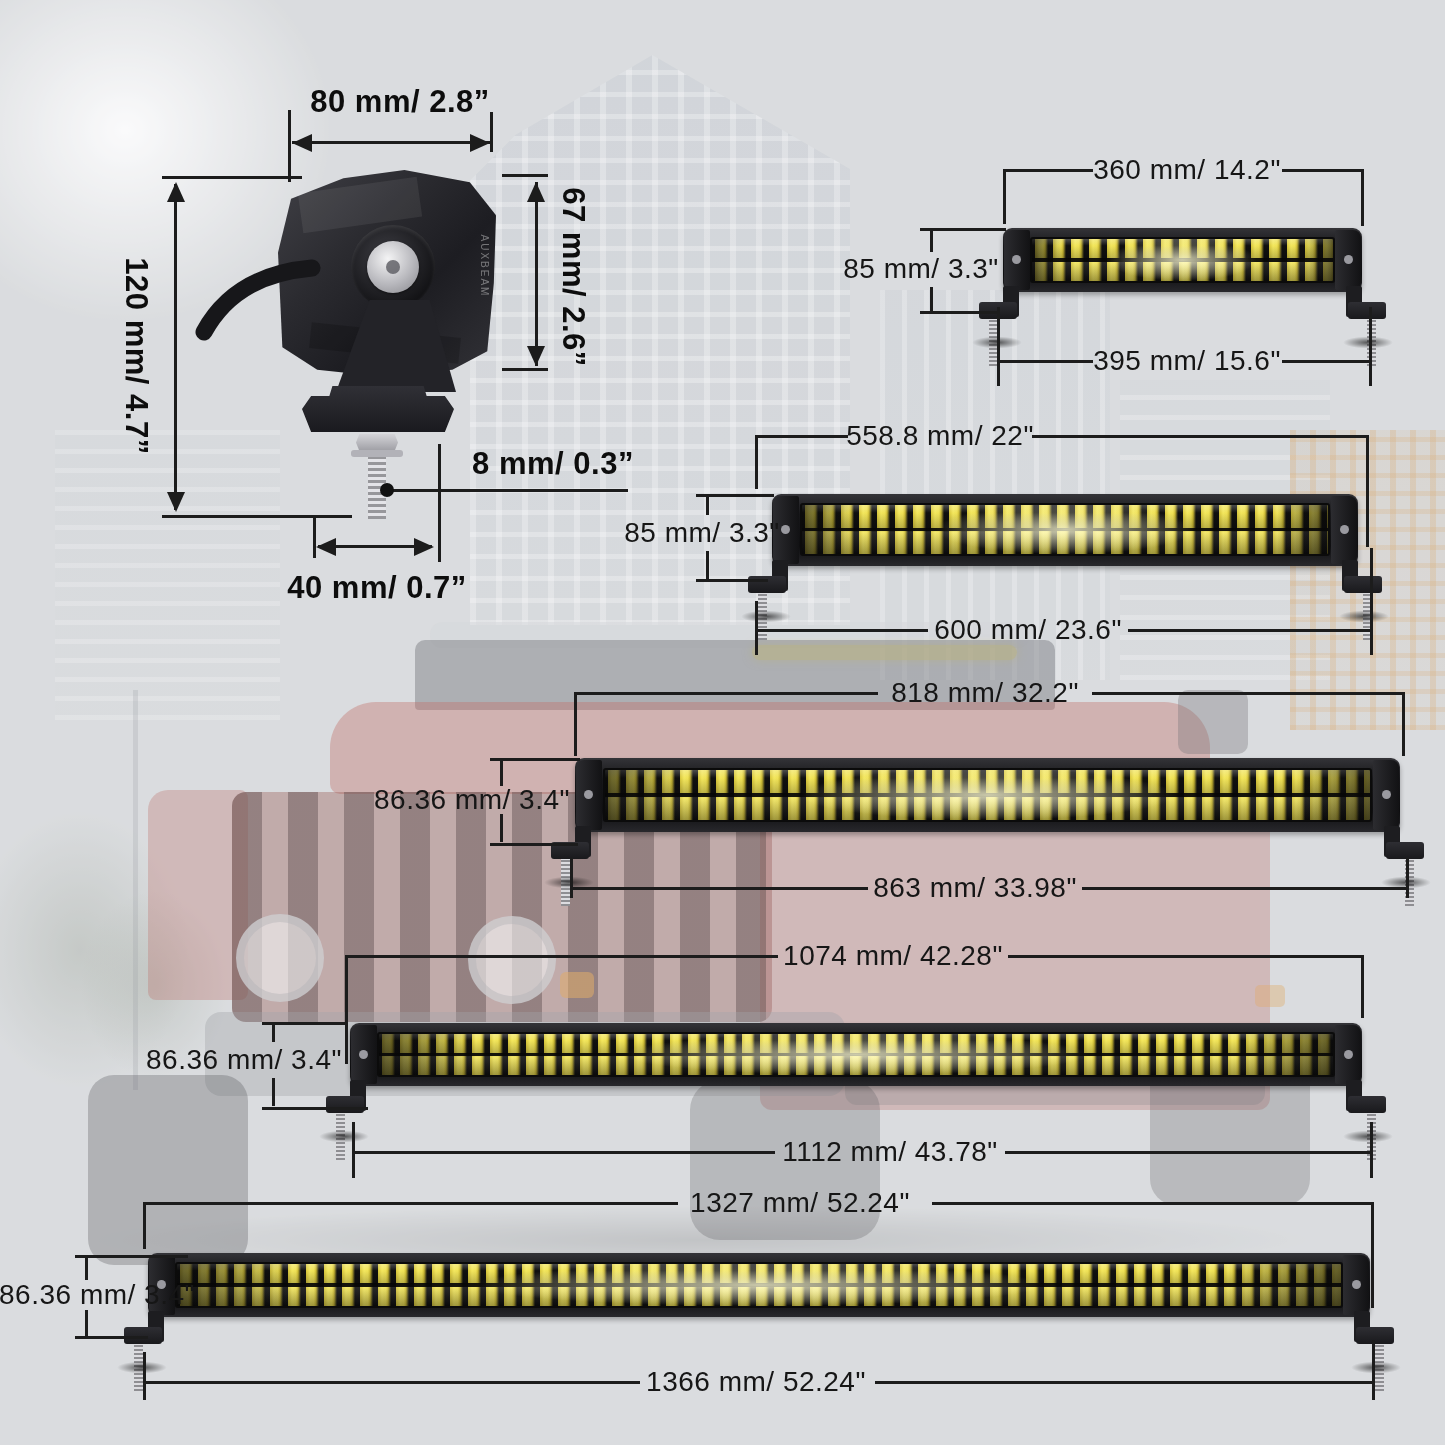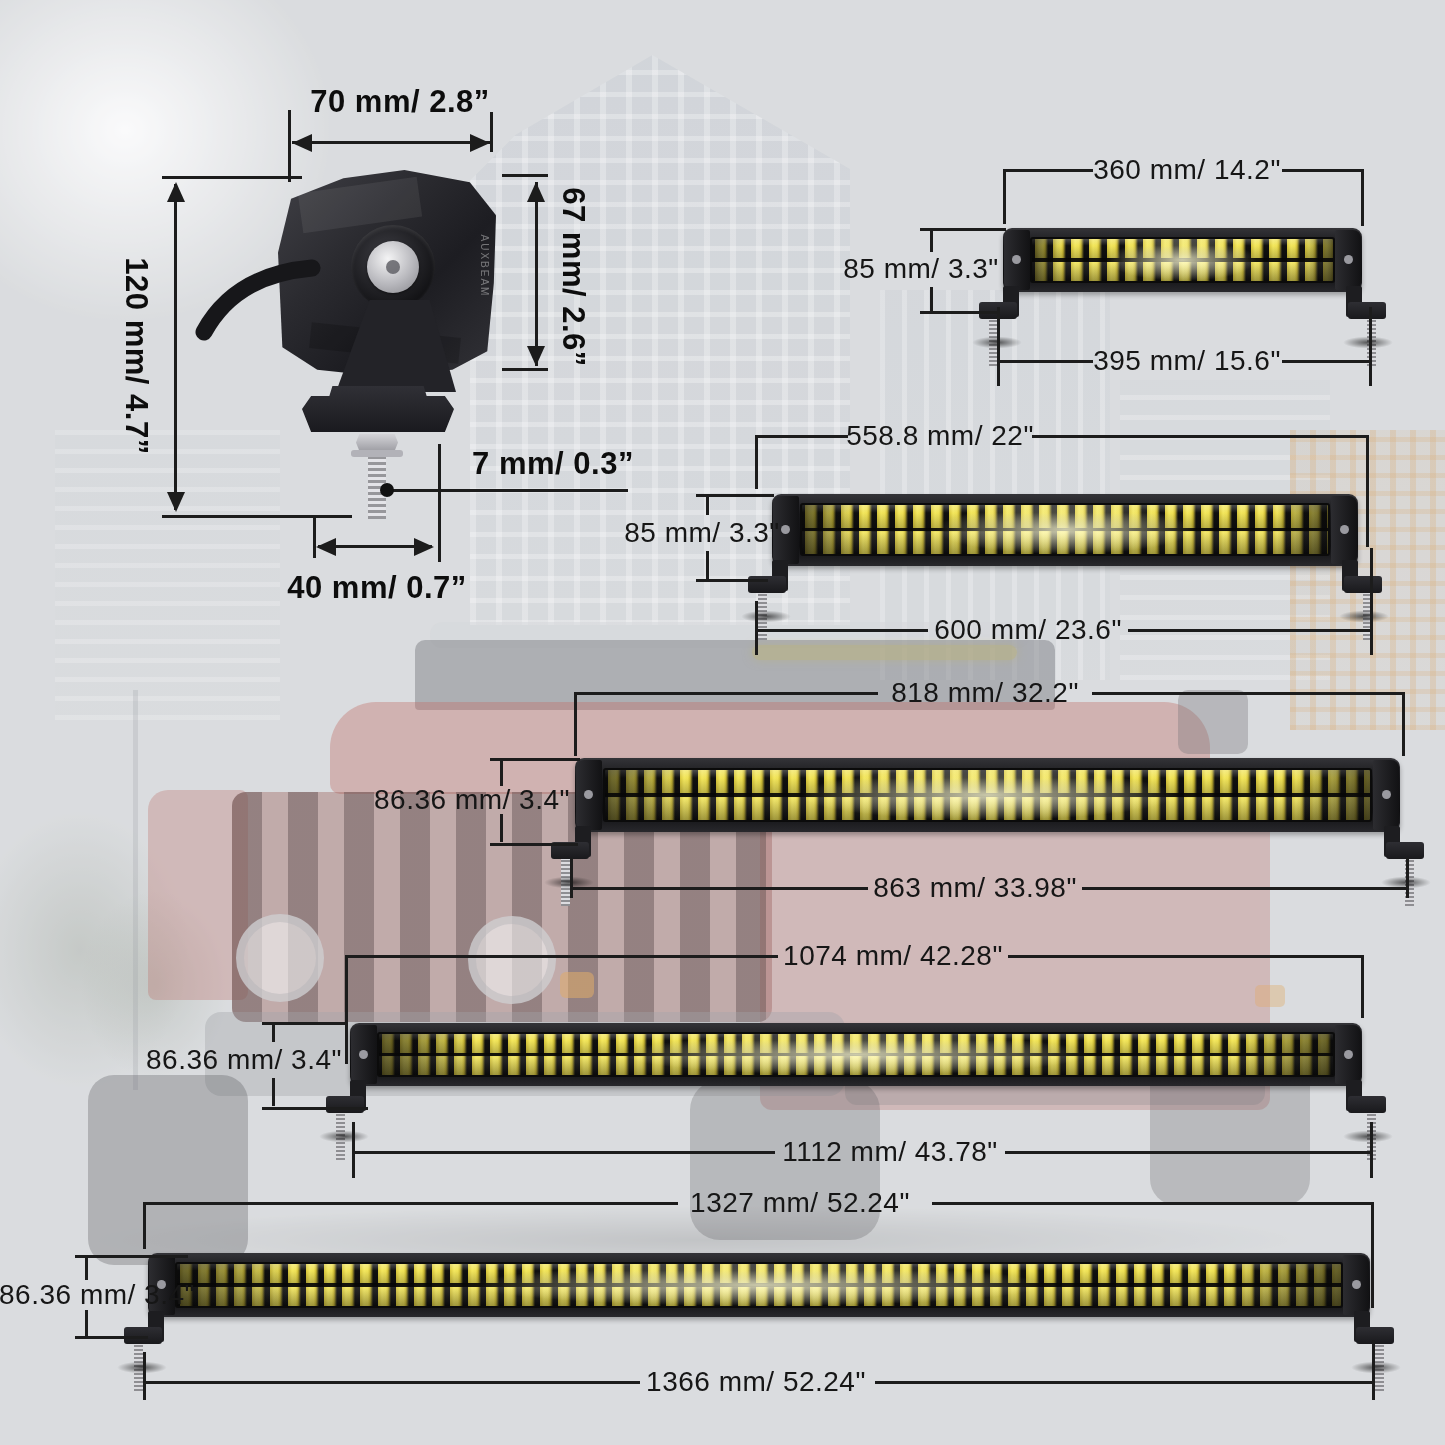--- a/index.html
+++ b/index.html
@@ -119,42 +119,42 @@
     <div class="m-ring"></div>
     <div class="m-bolt"></div>
     <div class="m-bolt-slot"></div>
     <div class="m-arm"></div>
     <div class="m-foot"></div>
     <div class="m-nut"></div>
     <div class="m-washer"></div>
     <div class="m-stud"></div>
     <div class="lbl rot" style="left:484px;top:266px;font-size:10px;color:rgba(255,255,255,.38);letter-spacing:2px;">AUXBEAM</div>
 
-    <div class="lblB" style="left:400px;top:102px;">70 mm/ 2.8”</div>
+    <div class="lblB" style="left:400px;top:102px;">80 mm/ 2.8”</div>
     <div class="hl" style="left:292px;top:141px;width:198px;"></div>
     <div class="ah l" style="left:292px;top:134px;"></div>
     <div class="ah r" style="left:470px;top:134px;"></div>
     <div class="vl" style="left:288px;top:110px;height:72px;"></div>
     <div class="vl" style="left:490px;top:112px;height:40px;"></div>
 
     <div class="lblB rot" style="left:136px;top:356px;">120 mm/ 4.7”</div>
     <div class="vl" style="left:174px;top:184px;height:326px;"></div>
     <div class="ah u" style="left:167px;top:182px;"></div>
     <div class="ah d" style="left:167px;top:492px;"></div>
     <div class="hl" style="left:162px;top:176px;width:140px;"></div>
     <div class="hl" style="left:162px;top:515px;width:190px;"></div>
 
     <div class="lblB rot" style="left:573px;top:277px;">67 mm/ 2.6”</div>
     <div class="vl" style="left:535px;top:182px;height:184px;"></div>
     <div class="ah u" style="left:527px;top:182px;"></div>
     <div class="ah d" style="left:527px;top:346px;"></div>
     <div class="hl" style="left:502px;top:174px;width:46px;"></div>
     <div class="hl" style="left:502px;top:368px;width:46px;"></div>
 
-    <div class="lblB" style="left:553px;top:464px;">7 mm/ 0.3”</div>
+    <div class="lblB" style="left:553px;top:464px;">8 mm/ 0.3”</div>
     <div class="hl" style="left:388px;top:489px;width:240px;"></div>
     <div class="dot" style="left:380px;top:483px;"></div>
 
     <div class="lblB" style="left:377px;top:588px;">40 mm/ 0.7”</div>
     <div class="hl" style="left:318px;top:545px;width:114px;"></div>
     <div class="ah l" style="left:316px;top:538px;"></div>
     <div class="ah r" style="left:414px;top:538px;"></div>
     <div class="vl" style="left:313px;top:517px;height:41px;"></div>
     <div class="vl" style="left:438px;top:444px;height:118px;"></div>
   </div>

